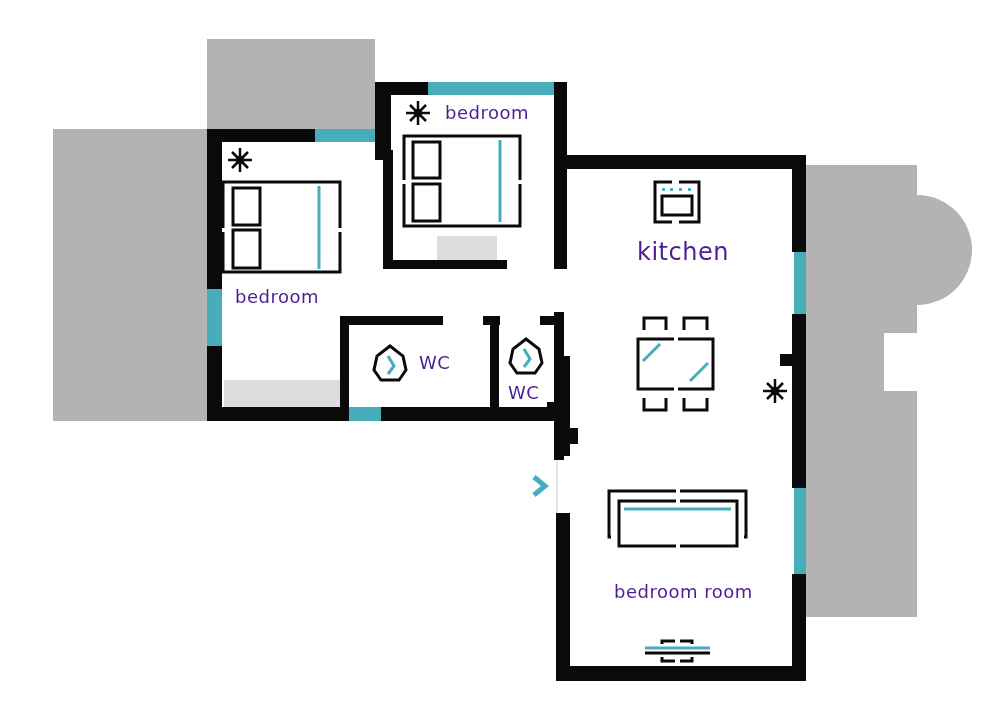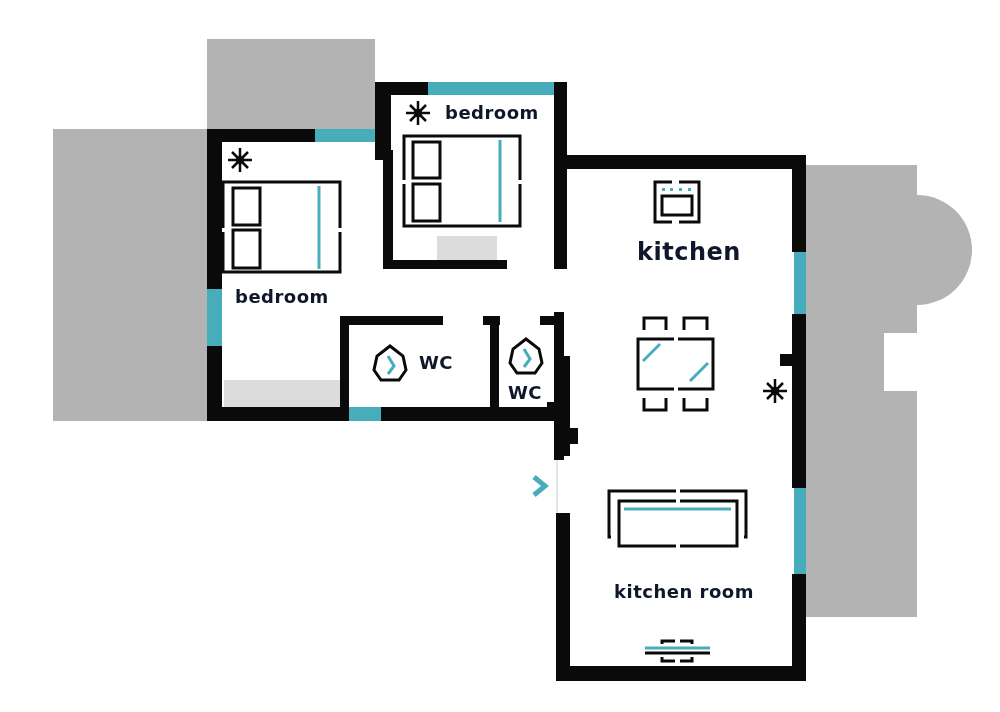--- a/index.html
+++ b/index.html
@@ -1,18 +1,18 @@
 <!DOCTYPE html>
 <html><head>
 <meta charset="utf-8">
 <style>
   html, body { margin: 0; padding: 0; background: #ffffff; }
   body { width: 1000px; height: 712px; overflow: hidden; position: relative; font-family: "Liberation Sans", "DejaVu Sans", sans-serif; }
   #plan { position: absolute; left: 0; top: 0; }
-  .label { position: absolute; font-family: "DejaVu Sans", "Liberation Sans", sans-serif; font-weight: bold; color: #0f172a; white-space: nowrap; letter-spacing: 0.5px; }
+  .label { position: absolute; font-family: "DejaVu Sans", "Liberation Sans", sans-serif; font-weight: normal; color: #4c1d95; white-space: nowrap; letter-spacing: 0.5px; }
   .lbl-bed1 { left: 235px; top: 286px; font-size: 18px; }
   .lbl-bed2 { left: 445px; top: 102px; font-size: 18px; }
   .lbl-kitchen { left: 637px; top: 238px; font-size: 24px; }
   .lbl-wc1 { left: 419px; top: 352px; font-size: 18px; }
   .lbl-wc2 { left: 508px; top: 382px; font-size: 18px; }
   .lbl-living { left: 614px; top: 581px; font-size: 18px; }
 </style>
 </head>
 <body>
 
@@ -162,13 +162,13 @@
     <line x1="645" y1="648" x2="710" y2="648" stroke="#47adbb"></line>
     <line x1="645" y1="653" x2="710" y2="653"></line>
   </g>
 </svg>
 
 <div class="label lbl-bed1">bedroom</div>
 <div class="label lbl-bed2">bedroom</div>
 <div class="label lbl-kitchen">kitchen</div>
 <div class="label lbl-wc1">WC</div>
 <div class="label lbl-wc2">WC</div>
-<div class="label lbl-living">kitchen room</div>
+<div class="label lbl-living">bedroom room</div>
 
 </body></html>

